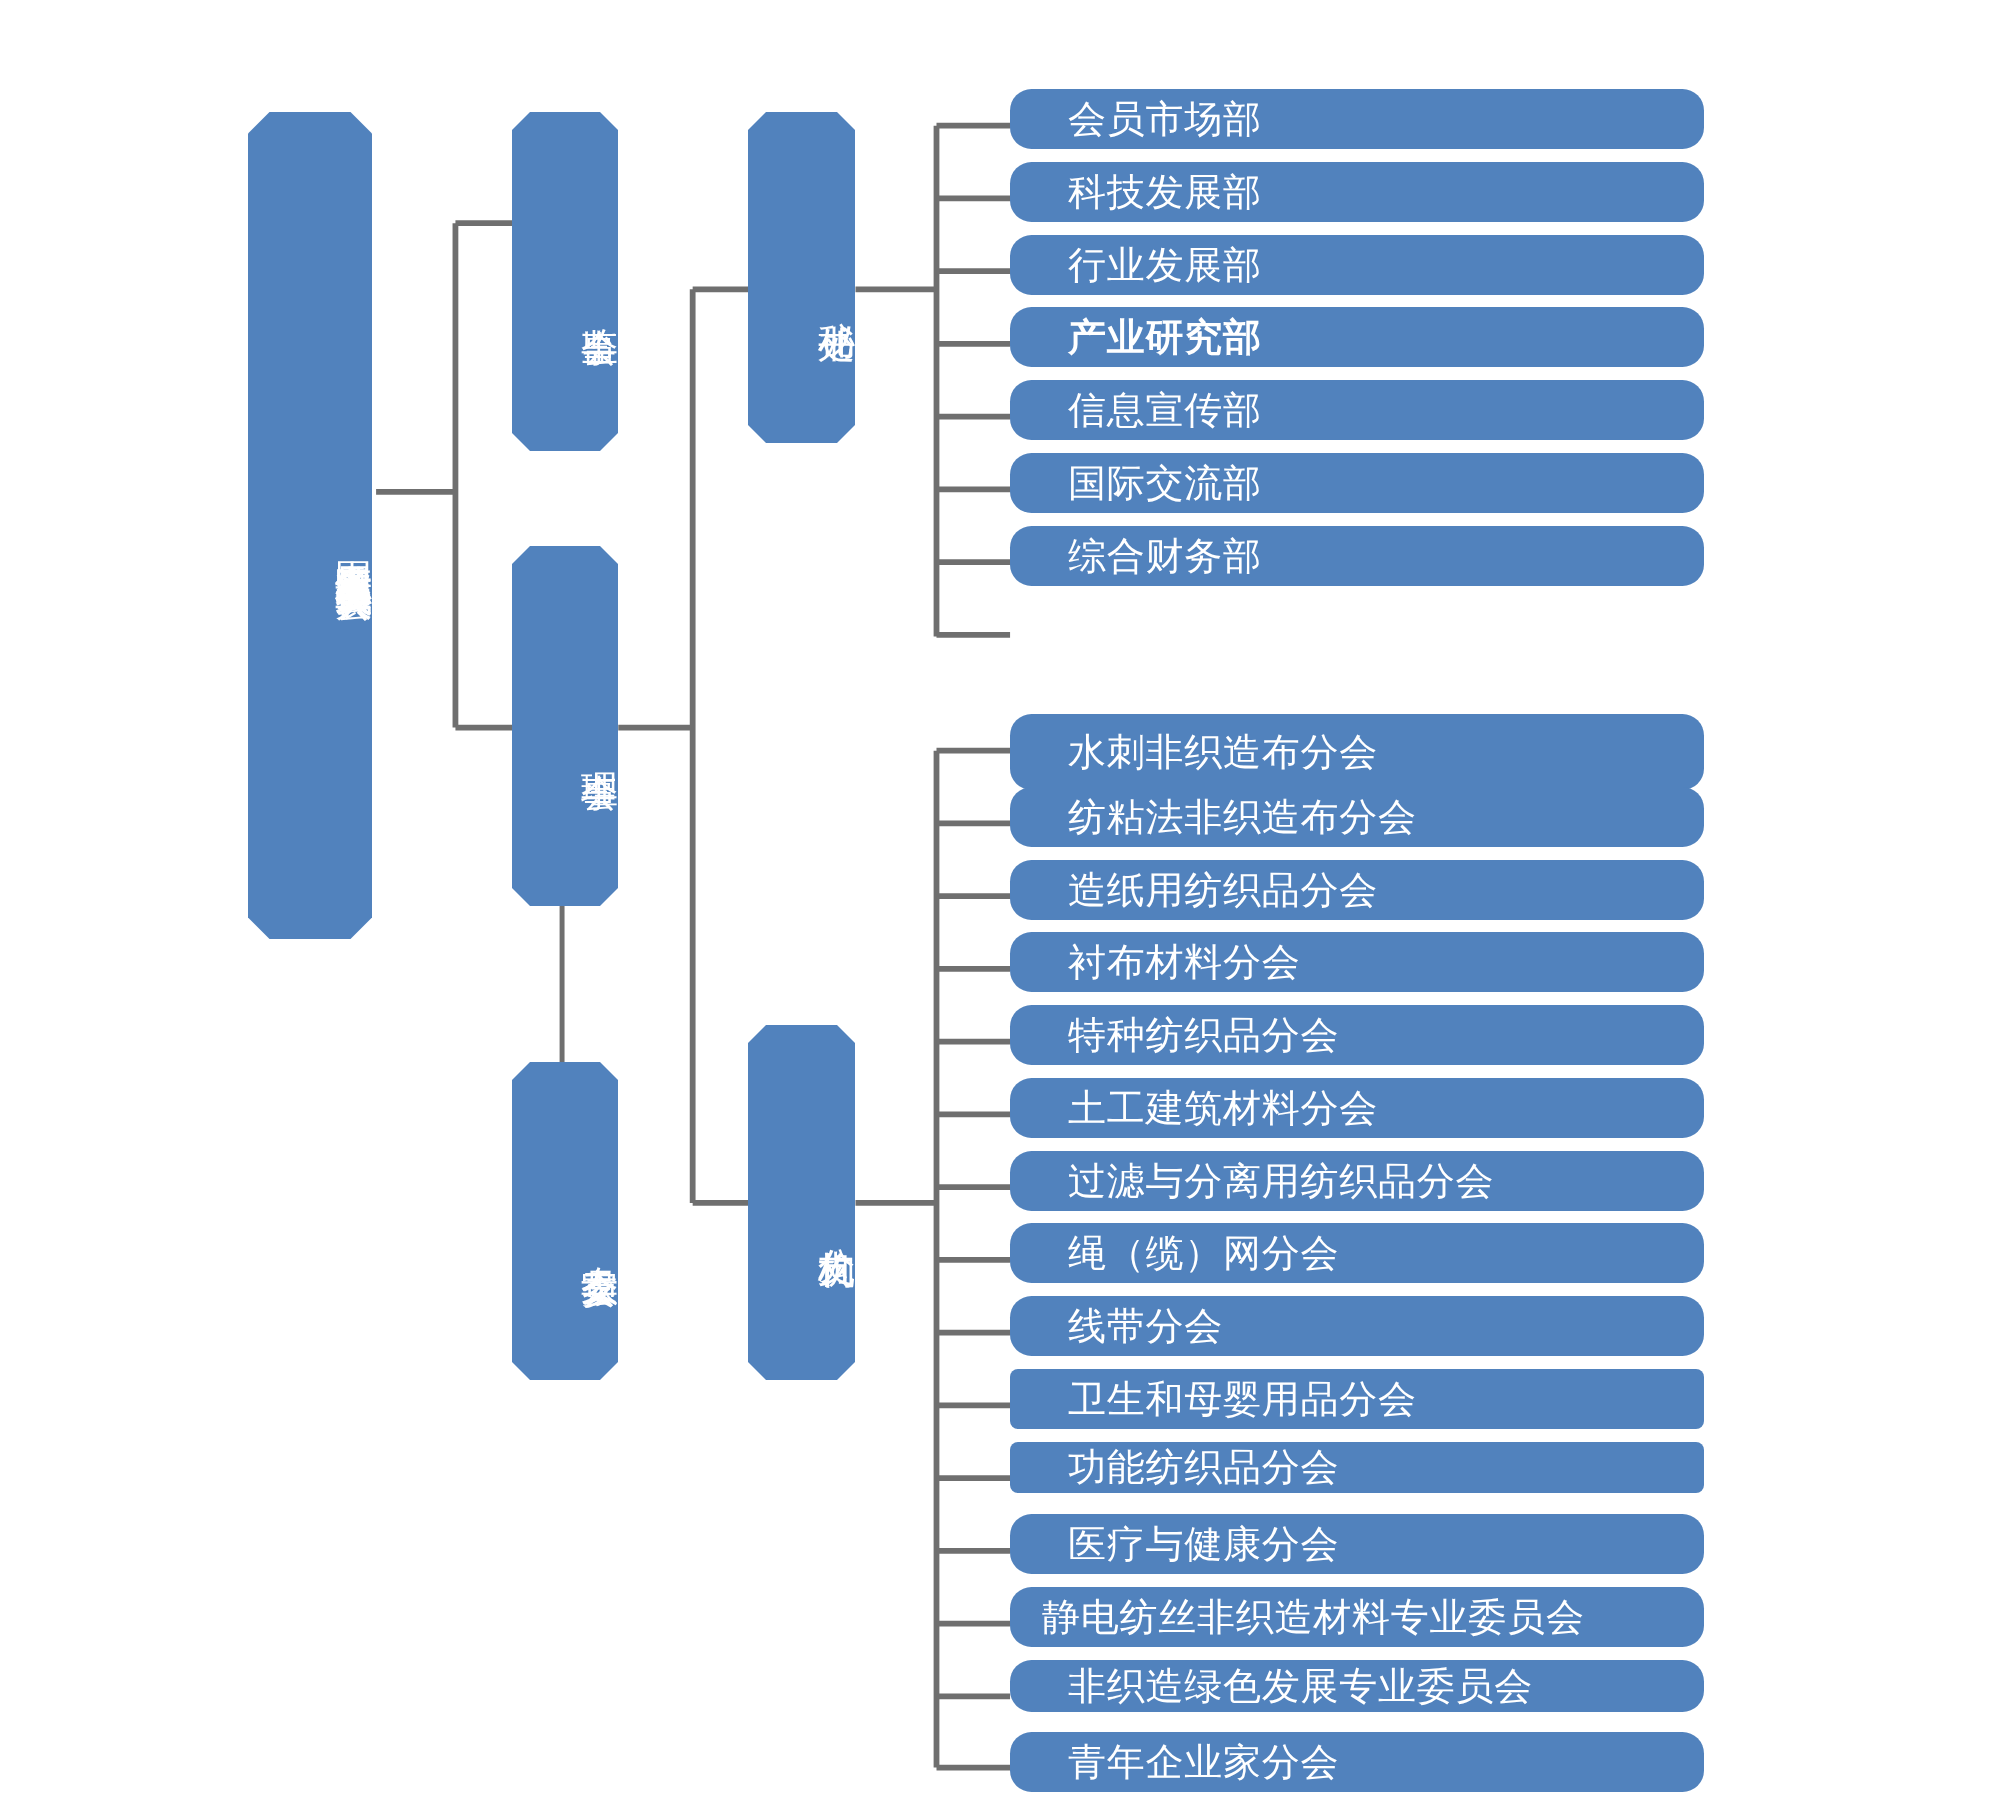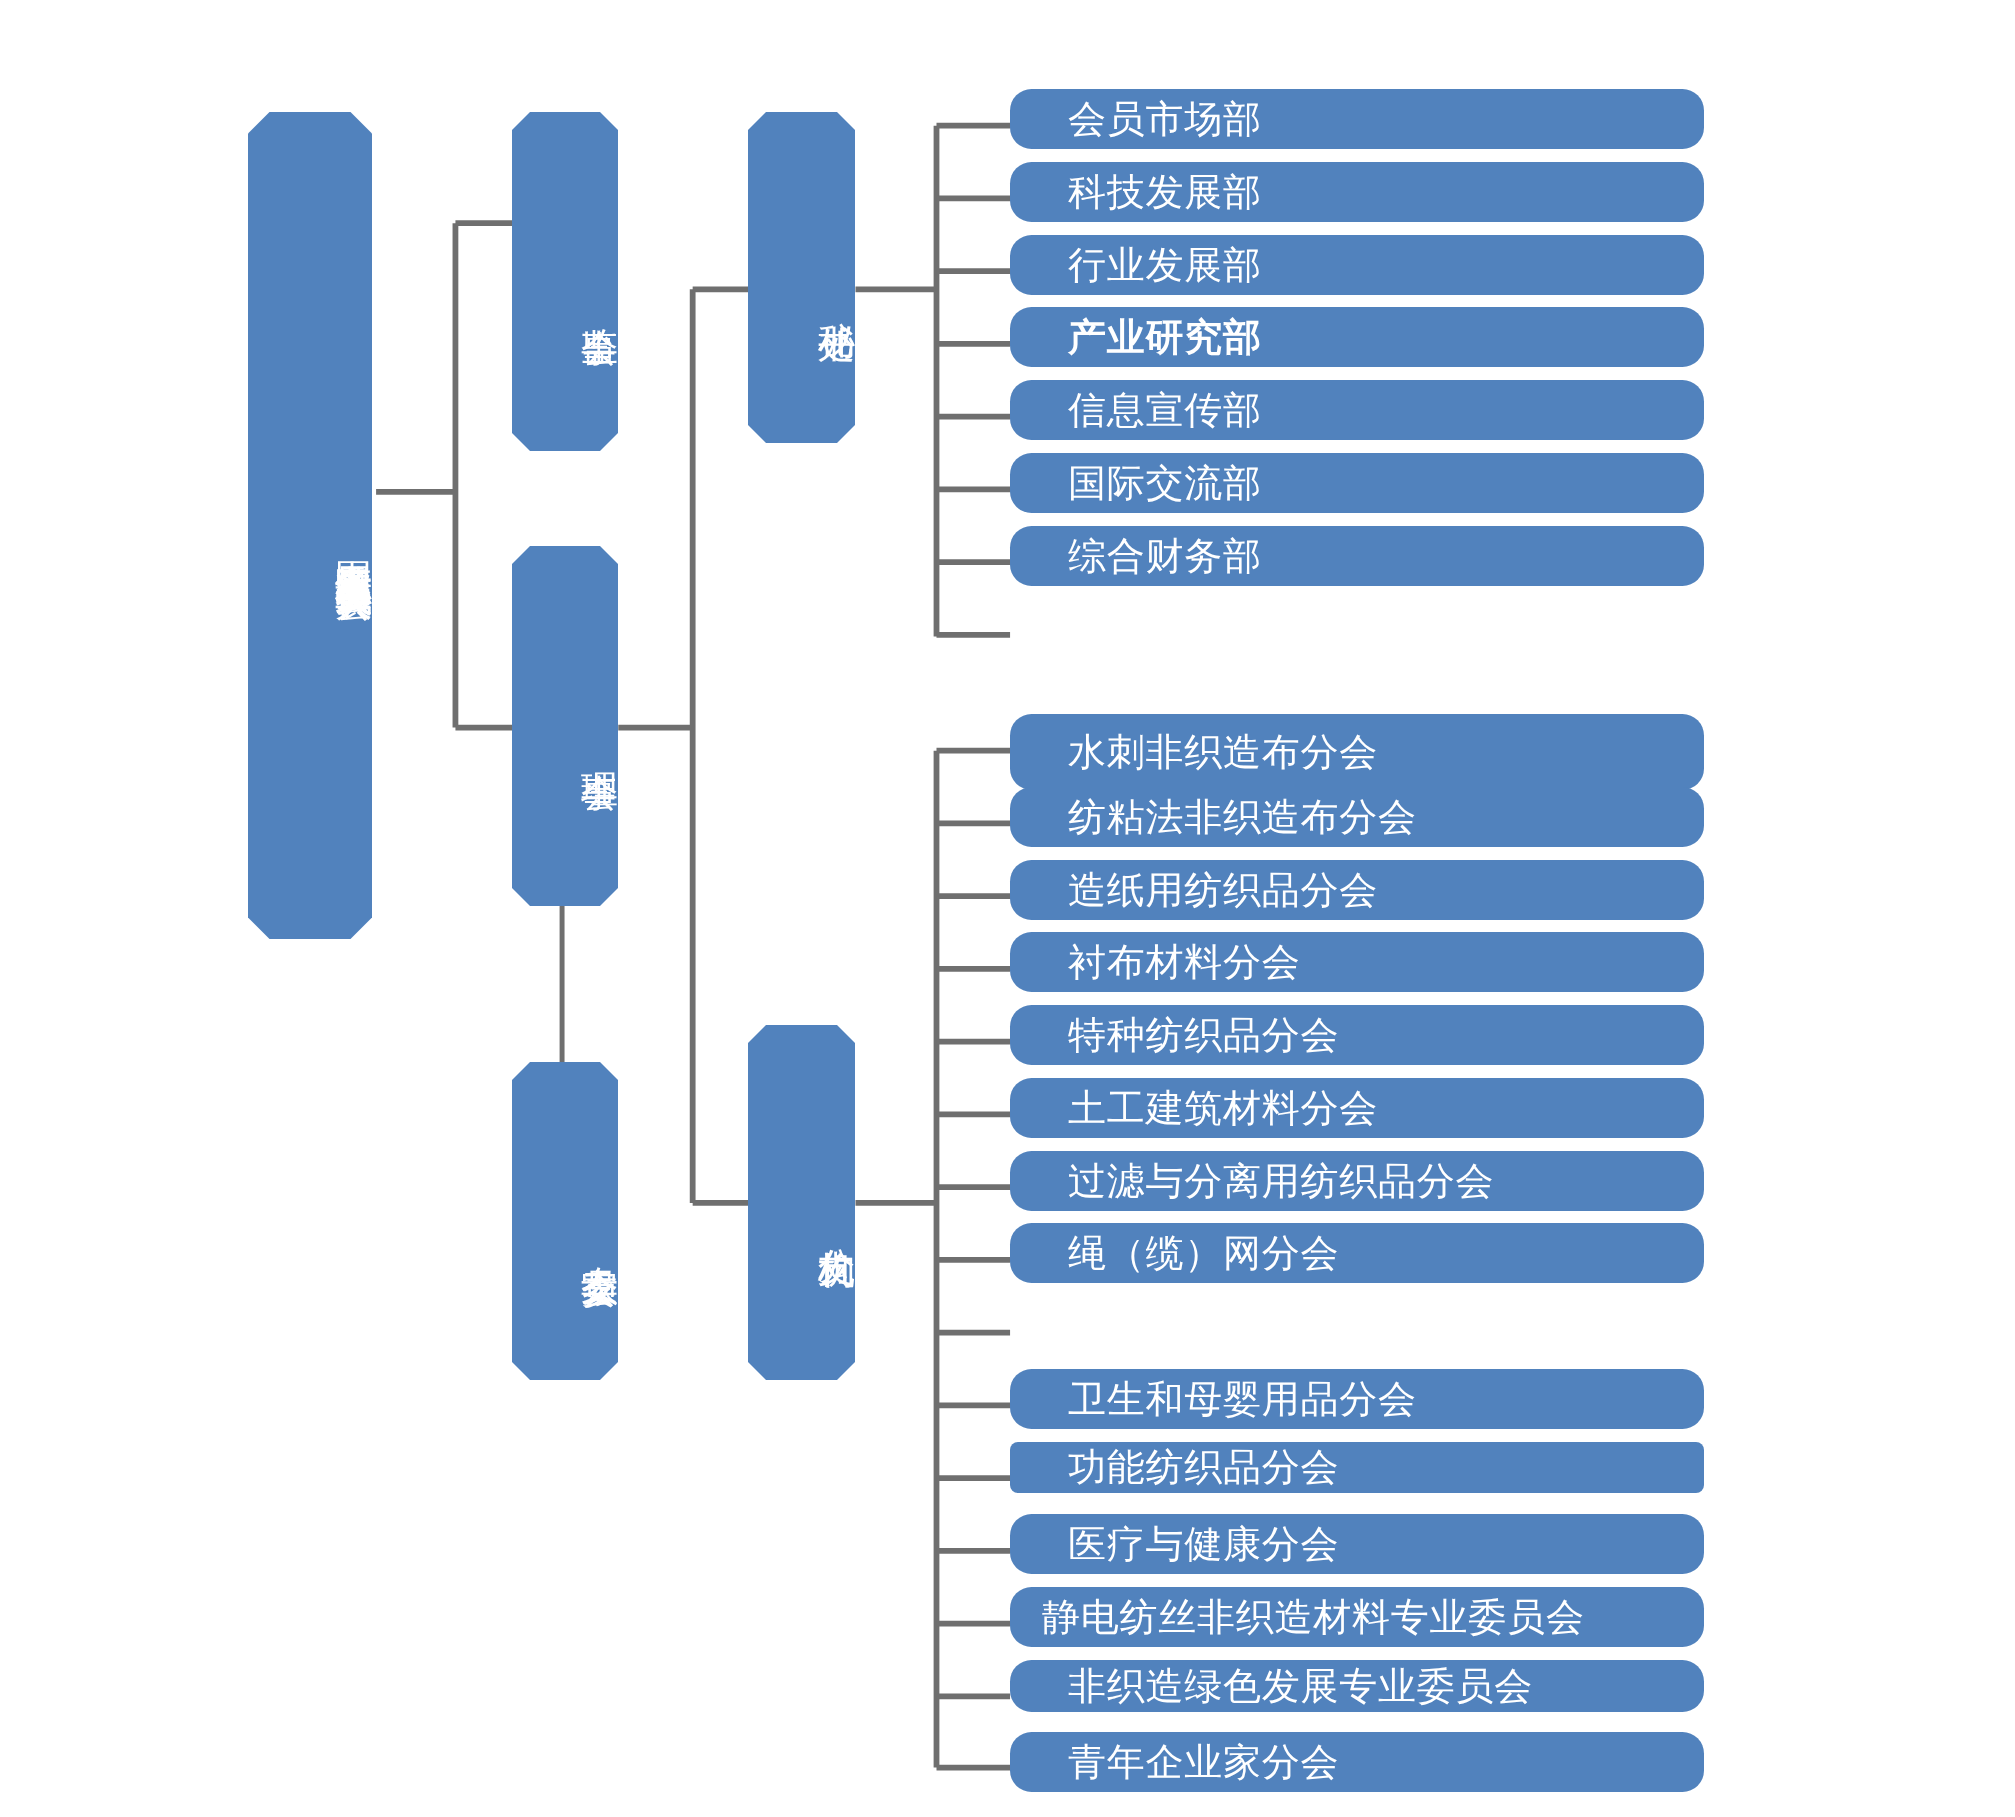--- a/index.html
+++ b/index.html
@@ -194,21 +194,24 @@
   </div>
   <div class="node node-leaf" style="left:1010px; top:1078px; width:694px; height:60px;">
     <span>土工建筑材料分会</span>
   </div>
   <div class="node node-leaf" style="left:1010px; top:1151px; width:694px; height:60px;">
     <span>过滤与分离用纺织品分会</span>
   </div>
   <div class="node node-leaf" style="left:1010px; top:1223px; width:694px; height:60px;">
     <span>绳（缆）网分会</span>
   </div>
-  <div class="node node-leaf" style="left:1010px; top:1369px; width:694px; height:60px;">
+  <div class="node node-leaf" style="left:1010px; top:1296px; width:694px; height:60px;">
+    <span>线带分会</span>
+  </div>
+  <div class="node node-leaf" style="left:1010px; top:1369px; width:694px; height:60px;border-radius:8px;">
     <span>卫生和母婴用品分会</span>
   </div>
   <div class="node node-leaf" style="left:1010px; top:1442px; width:694px; height:51px;border-radius:8px;">
     <span>功能纺织品分会</span>
   </div>
   <div class="node node-leaf" style="left:1010px; top:1514px; width:694px; height:60px;">
     <span>医疗与健康分会</span>
   </div>
   <div class="node node-leaf" style="left:1010px; top:1587px; width:694px; height:60px;padding-left:32px;">
     <span>静电纺丝非织造材料专业委员会</span>

